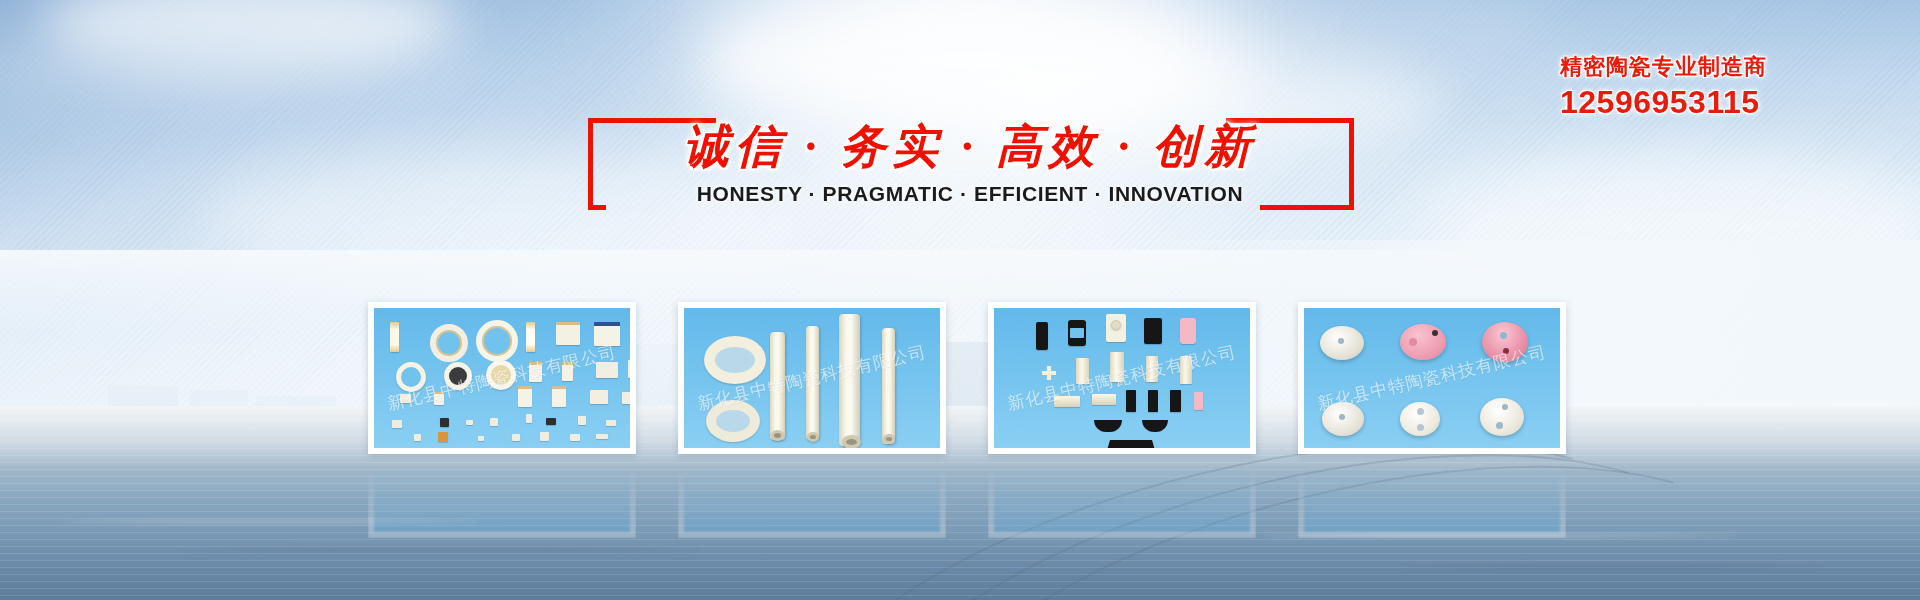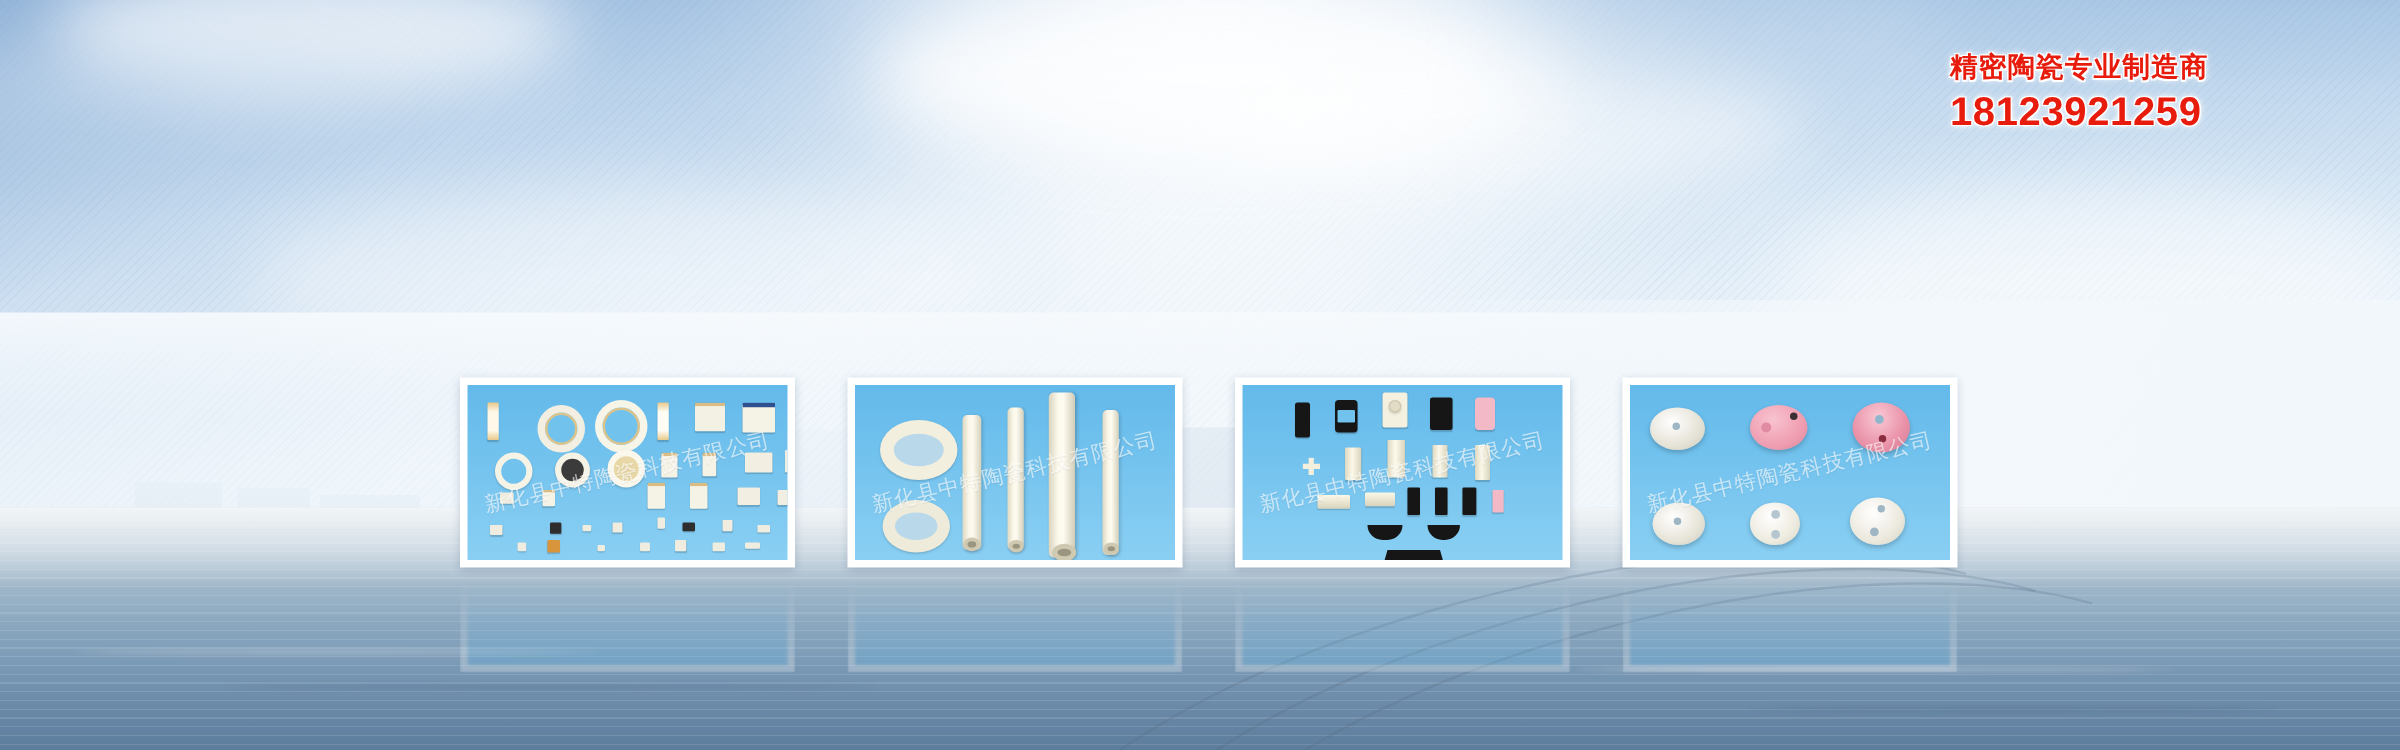--- a/index.html
+++ b/index.html
@@ -96,21 +96,21 @@
       2px 2px 0 rgba(255,255,255,.9), -2px 2px 0 rgba(255,255,255,.9);
   }
   .en-slogan{
     position:absolute;left:0;top:64px;width:820px;text-align:center;
     font-size:21px;font-weight:700;color:#1b1b1b;letter-spacing:.6px;
     white-space:nowrap;
     text-shadow:0 0 4px rgba(255,255,255,.95),0 0 7px rgba(255,255,255,.8);
   }
 
   
-  .contact{position:absolute;left:1560px;top:39px;width:346px;}
+  .contact{position:absolute;left:1560px;top:52px;width:346px;}
   .c-line{
     color:#e81c0c;font-weight:700;white-space:nowrap;
     text-shadow:0 0 4px #ffffff,0 0 7px #ffffff,1px 1px 0 #ffffff,-1px -1px 0 #ffffff,1px -1px 0 #fff,-1px 1px 0 #fff;
   }
   .c-top{font-size:22px;letter-spacing:1px;line-height:30px;}
   .c-mid{font-size:24px;letter-spacing:1px;line-height:38px;margin-top:6px;}
   .c-tel{font-size:32px;letter-spacing:.5px;line-height:40px;}
 
   
   .panel{
@@ -190,24 +190,37 @@
   <div class="ground-streaks"></div>
   <div class="ground-sheen"></div>
   <div class="tire" style="left:780px;top:470px;width:900px;height:340px;"></div>
   <div class="tire" style="left:840px;top:480px;width:900px;height:360px;"></div>
   <div class="tire" style="left:900px;top:492px;width:880px;height:340px;"></div>
   <div class="ripple" style="left:60px;top:520px;width:420px;"></div>
   <div class="ripple dk" style="left:180px;top:548px;width:520px;"></div>
   <div class="ripple" style="left:1260px;top:534px;width:480px;"></div>
   <div class="ripple dk" style="left:1400px;top:566px;width:420px;"></div>
 
+  <div class="slogan">
+
+    <div class="brk h" style="left:28px;top:0;width:128px;"></div>
+    <div class="brk v" style="left:28px;top:0;height:92px;"></div>
+    <div class="brk h" style="left:28px;top:87px;width:18px;"></div>
+
+    <div class="brk h" style="left:666px;top:0;width:128px;"></div>
+    <div class="brk v" style="left:789px;top:0;height:92px;"></div>
+    <div class="brk h" style="left:700px;top:87px;width:94px;"></div>
+
+    <div class="cn-slogan">诚信 · 务实 · 高效 · 创新</div>
+    <div class="en-slogan">HONESTY · PRAGMATIC · EFFICIENT · INNOVATION</div>
+  </div>
 
   <div class="contact">
     <div class="c-line c-top">精密陶瓷专业制造商</div>
-    <div class="c-line c-tel">18123921259</div>
+    <div class="c-line c-tel">12596953115</div>
   </div>
 
   <div class="reflect" style="left:368px;">
     <div class="inner"></div>
     </div>
   <div class="reflect" style="left:678px;">
     <div class="inner"></div>
     </div>
   <div class="reflect" style="left:988px;">
     <div class="inner"></div>

